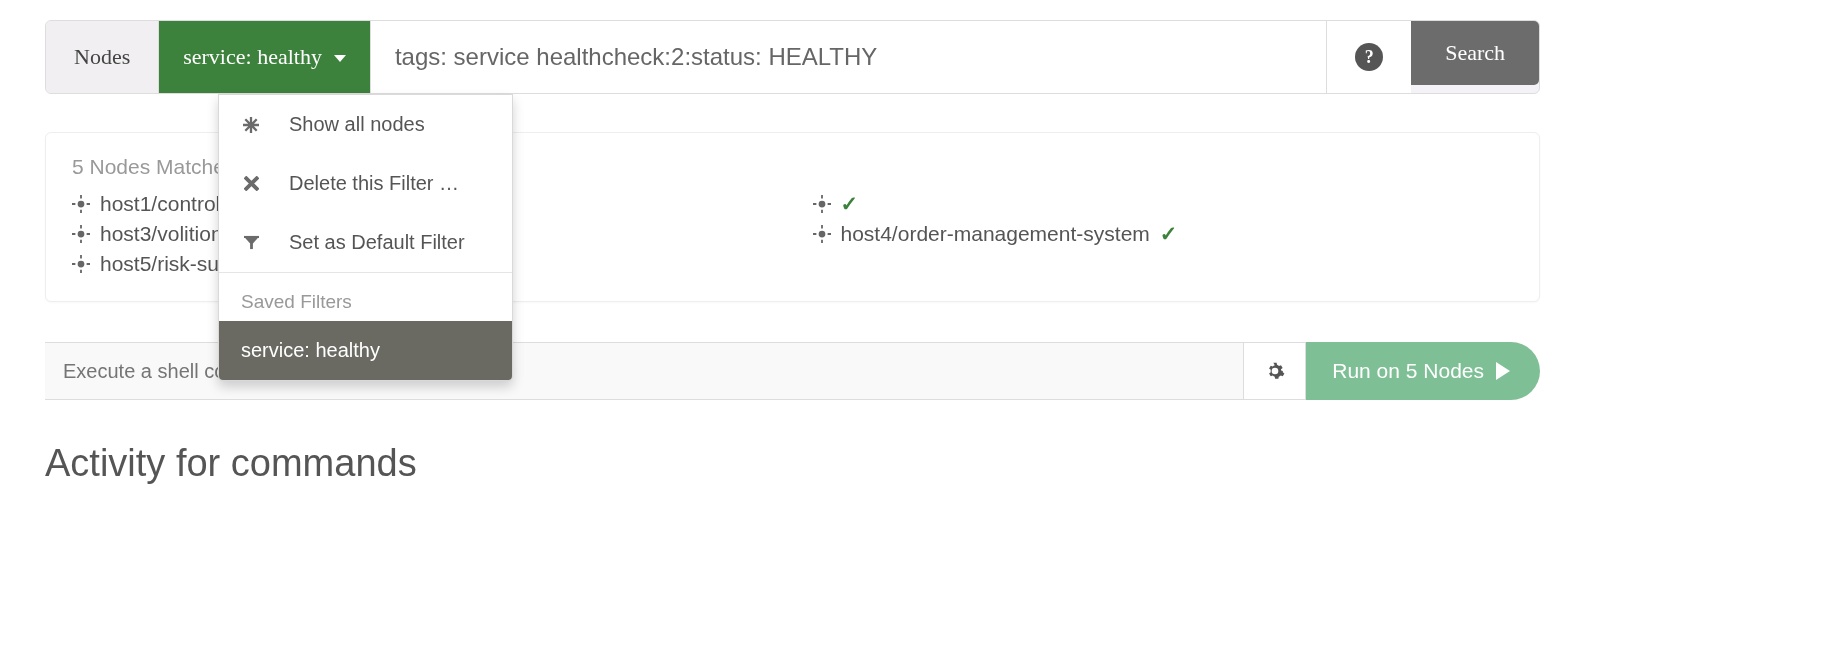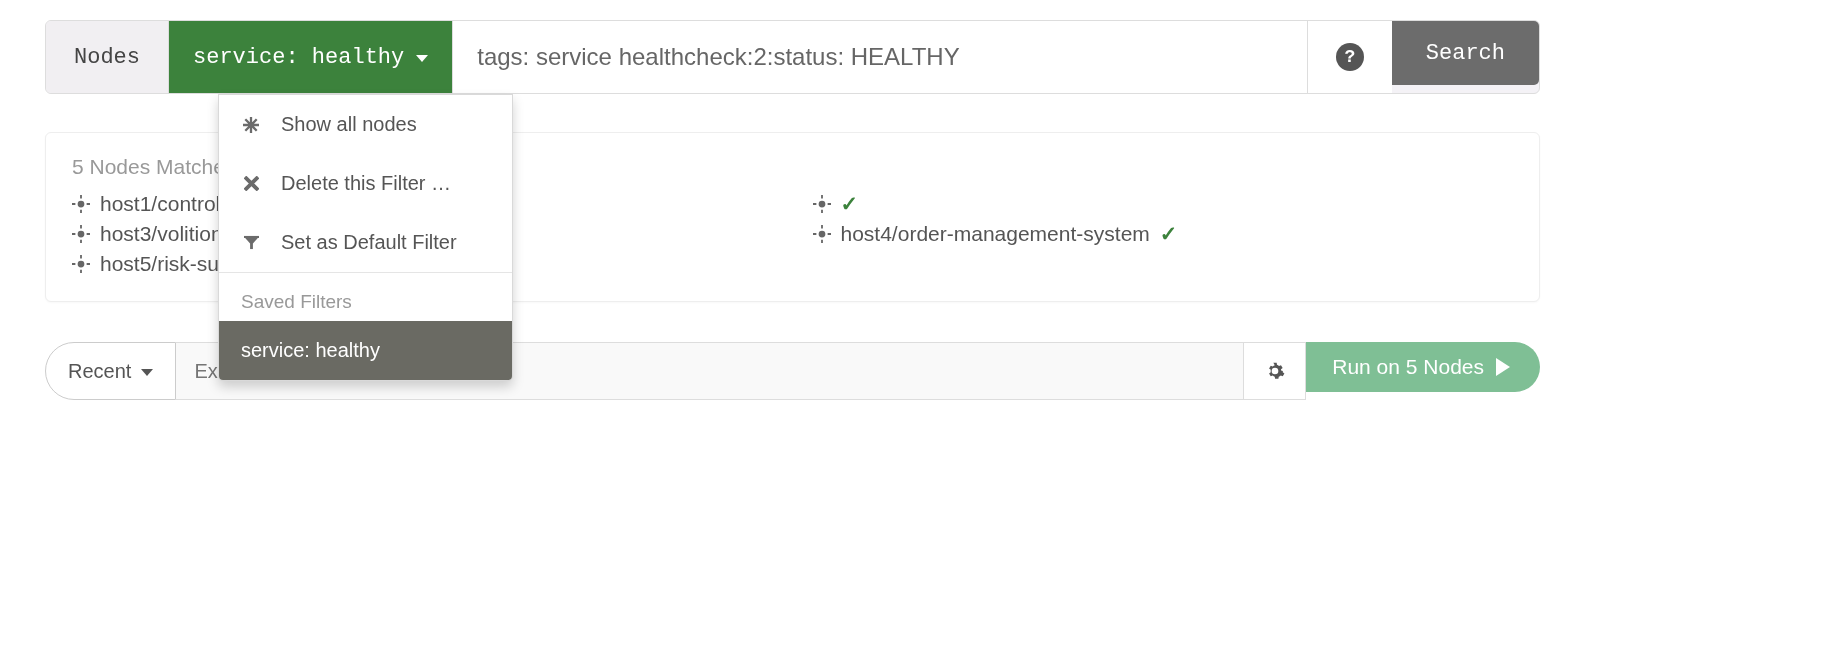--- a/index.html
+++ b/index.html
@@ -1,50 +1,50 @@
 <!DOCTYPE html>
 <html><head>
 <meta charset="utf-8">
 <style>
   *{box-sizing:border-box;margin:0;padding:0}
   body{font-family:-apple-system,BlinkMacSystemFont,"Segoe UI",Helvetica,Arial,sans-serif;background:#fff;color:#555;font-size:21px;width:1831px;height:651px;padding:20px 0 0 0}
   .wrap{width:1495px;margin-left:45px;position:relative}
   .topbar{display:flex;align-items:stretch;border:1px solid #ddd;border-radius:6px;background:#f4f2f6}
-  .btn{display:inline-flex;align-items:center;justify-content:center;border:none;background:none;font-size:22px;cursor:pointer;font-family:Liberation Mono, monospace}
+  .btn{display:inline-flex;align-items:center;justify-content:center;border:none;background:none;font-size:22px;cursor:pointer;font-family:Liberation Serif, serif}
   .btn-nodes{background:#f1eff2;color:#444;padding:0 28px;height:72px;border-radius:5px 0 0 5px;border-right:1px solid #ddd}
   .btn-filter{background:#3c823c;color:#fff;padding:0 24px;height:72px;border-right:1px solid #ddd;gap:8px}
   .caret{display:inline-block;width:0;height:0;border-left:6px solid transparent;border-right:6px solid transparent;border-top:7px solid currentColor;margin-left:4px;position:relative;top:1px}
   .searchbox{flex:1;background:#fff;display:flex;align-items:center;padding:0 24px;border:none}
   .searchbox input{border:none;outline:none;font-size:24px;width:100%;color:#666;font-family:inherit;background:transparent}
   .btn-help{width:85px;background:#fff;height:72px;display:flex;align-items:center;justify-content:center;color:#555;border-left:1px solid #ddd}
   .help-circle{display:inline-flex;width:28px;height:28px;border-radius:50%;background:#555;color:#fff;align-items:center;justify-content:center;font-size:18px;font-weight:bold}
   .btn-search{background:#6c6c6c;color:#fff;padding:0 34px;height:64px;border-radius:0 5px 5px 0;font-size:22px;font-weight:500}
 
   .dropdown{position:absolute;left:173px;top:74px;width:295px;background:#fff;border:1px solid rgba(0,0,0,.15);border-radius:0 0 5px 5px;box-shadow:0 6px 12px rgba(0,0,0,.175);z-index:10;overflow:hidden}
-  .dropdown .item{padding:18px 22px;font-size:20px;color:#555;cursor:pointer;display:flex;align-items:center;gap:20px}
+  .dropdown .item{padding:18px 22px;font-size:20px;color:#555;cursor:pointer;display:flex;align-items:center;gap:28px}
   .dropdown .header{padding:18px 22px 8px;font-size:19px;color:#999}
   .dropdown .sel{background:#6a6a63;color:#fff}
   .dd-icon{width:20px;display:inline-flex;justify-content:center;color:#6b6b6b}
   .dd-sep{border-top:1px solid #e5e5e5}
 
   .panel{margin-top:38px;background:#fff;border:1px solid #eee;border-radius:6px;padding:22px 26px 22px 26px;box-shadow:0 1px 2px rgba(0,0,0,.03)}
   .panel-head{display:flex;justify-content:space-between;color:#999;font-size:21px;margin-bottom:10px}
   .viewlink{color:#555;cursor:pointer}
   .cols{display:flex;gap:40px}
   .col{flex:1}
   .node{display:flex;align-items:center;gap:10px;color:#555;font-size:21px;padding:3px 0}
   .check{color:#3c823c;font-weight:bold}
   .target-icon svg{width:18px;height:18px}
 
   .cmdbar{display:flex;align-items:stretch;margin-top:40px}
   .pill-left{border:1px solid #ccc;border-radius:30px 0 0 30px;padding:0 22px;display:flex;align-items:center;gap:6px;font-size:20px;color:#555;background:#fff;height:58px}
   .cmdinput{flex:1;border:1px solid #ddd;border-left:none;background:#f9f9f9;height:58px;display:flex;align-items:center;padding:0 18px}
   .cmdinput input{border:none;outline:none;background:transparent;font-size:20px;color:#999;width:100%;font-family:inherit}
   .gear-box{width:62px;height:58px;border:1px solid #ddd;border-left:none;background:#fff;display:flex;align-items:center;justify-content:center;color:#555}
-  .run-btn{background:#7fbf95;color:#fff;border:none;height:50px;padding:0 30px 0 26px;border-radius:0 30px 30px 0;font-size:21px;display:flex;align-items:center;gap:12px;cursor:pointer}
+  .run-btn{background:#7fbf95;color:#fff;border:none;height:58px;padding:0 30px 0 26px;border-radius:0 30px 30px 0;font-size:21px;display:flex;align-items:center;gap:12px;cursor:pointer}
   .tri{display:inline-block;width:0;height:0;border-top:9px solid transparent;border-bottom:9px solid transparent;border-left:14px solid #fff}
 
   h1{font-weight:400;font-size:38px;color:#555;margin-top:42px}
   .funnel svg,.xmark svg,.ast svg,.gear-box svg,.target-icon svg{display:block}
 </style>
 </head>
 <body>
 
 <div class="wrap">
 
@@ -156,34 +156,31 @@
               </svg>
             </span>
           <span>host4/order-management-system</span>
           <span class="check">✓</span>
         </div>
       </div>
     </div>
   </div>
 
   <div class="cmdbar">
-    <div class="pill-left">
-      <span>Recent</span>
-      <span class="caret" style="border-top-color:#555"></span>
-    </div>
     <div class="cmdinput">
       <input type="text" placeholder="Execute a shell command" style="">
     </div>
     <div class="gear-box">
       <span>
         <svg width="20" height="20" viewBox="0 0 24 24" fill="#555">
             <path d="M12 8a4 4 0 100 8 4 4 0 000-8zm9.4 4c0 .5 0 1-.1 1.4l2 1.6-2 3.4-2.4-1a7.7 7.7 0 01-2.4 1.4l-.4 2.6h-4l-.4-2.6a7.7 7.7 0 01-2.4-1.4l-2.4 1-2-3.4 2-1.6c-.1-.4-.1-.9-.1-1.4s0-1 .1-1.4l-2-1.6 2-3.4 2.4 1a7.7 7.7 0 012.4-1.4L10 2h4l.4 2.6c.9.3 1.7.8 2.4 1.4l2.4-1 2 3.4-2 1.6c.1.4.1.9.1 1.4z"></path>
           </svg>
       </span>
     </div>
     <button class="run-btn">
       <span>Run on 5 Nodes</span>
       <span class="tri"></span>
     </button>
   </div>
 
+  <h1>Activity for commands</h1>
 
 </div>
 
 </body></html>

